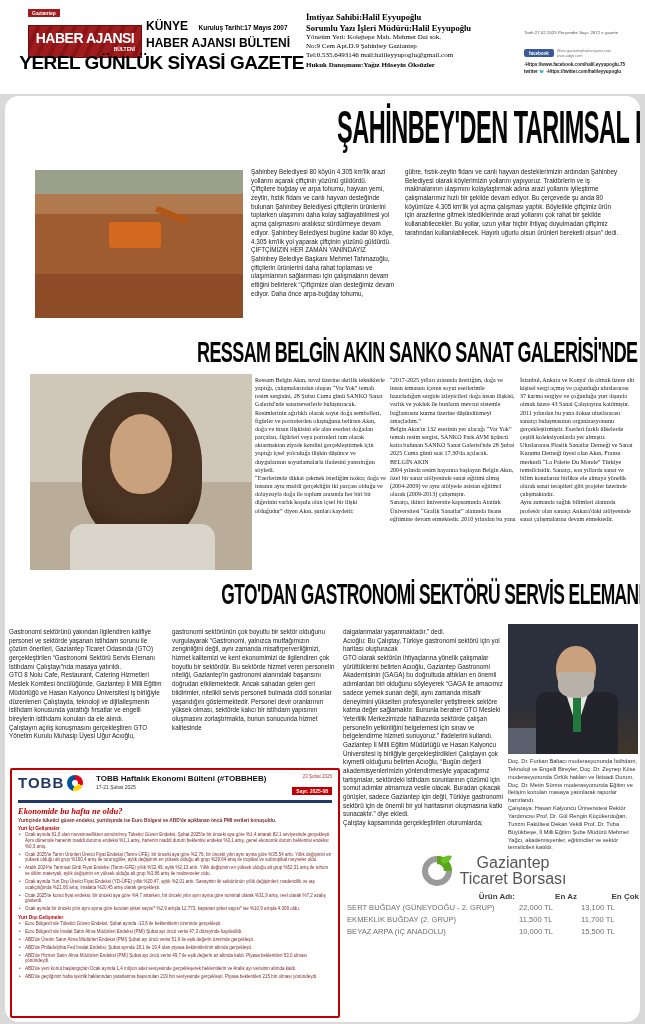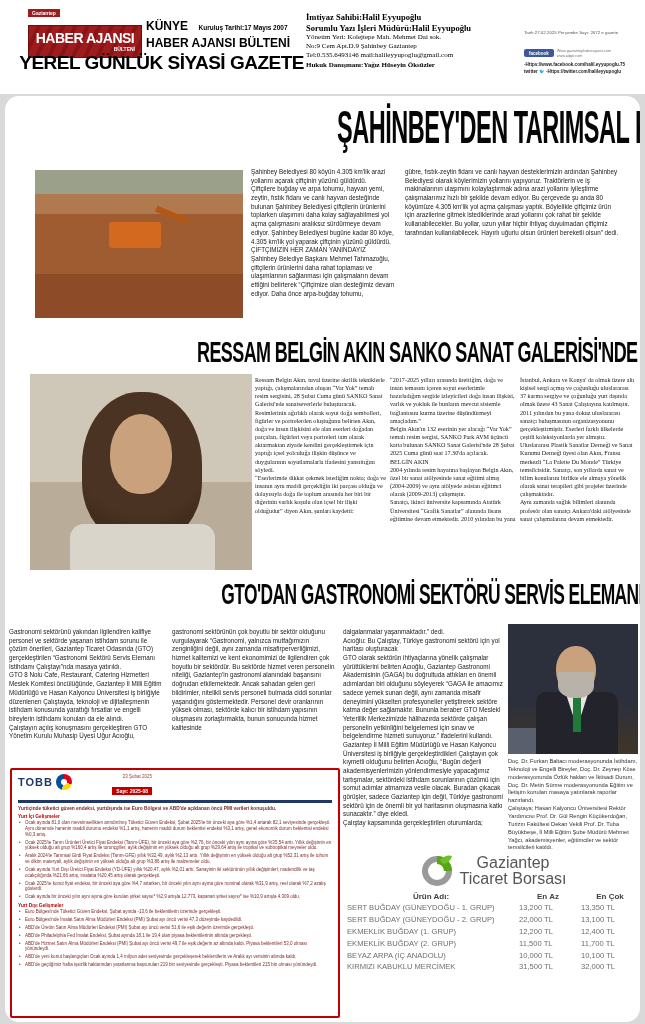--- a/index.html
+++ b/index.html
@@ -59,21 +59,21 @@
   .a3-beard{position:absolute;left:50px;top:48px;width:36px;height:26px;background:#b9b2a8;border-radius:0 0 46% 46%;}
   .a3-suit{position:absolute;left:28px;top:68px;width:82px;height:62px;background:#23242b;border-radius:10px 10px 0 0;}
   .a3-shirt{position:absolute;left:58px;top:70px;width:22px;height:34px;background:#e8e6e0;clip-path:polygon(0 0,100% 0,50% 100%);}
   .a3-tie{position:absolute;left:65px;top:72px;width:8px;height:36px;background:#1f7a3c;}
   .a3-podium{position:absolute;left:0;top:104px;width:60px;height:26px;background:#5a5f6e;}
   .a3-caption{position:absolute;left:503px;top:662px;width:132px;font-size:5.7px;line-height:1.38;color:#333;white-space:pre-line;}
   
   .tobb{position:absolute;left:5px;top:672px;width:330px;height:250px;background:#fff;border:2.5px solid #c00000;border-radius:2px;padding:4px 6px;box-sizing:border-box;}
   .tobb-head{display:flex;align-items:flex-start;}
   .tobb-logo{display:flex;align-items:center;gap:3px;width:72px;}
-  .tobb-word{font-size:11px;font-weight:900;color:#1f3864;letter-spacing:1px;text-align:center;}
+  .tobb-word{font-size:15px;font-weight:900;color:#1f3864;letter-spacing:1px;text-align:center;}
   .tobb-circ{width:16px;height:16px;border-radius:50%;background:conic-gradient(#e2001a 0 30%,#ffd500 30% 55%,#00529b 55% 100%);position:relative;}
   .tobb-circ::after{content:"";position:absolute;left:5px;top:5px;width:6px;height:6px;border-radius:50%;background:#fff;}
   .tobb-titlewrap{flex:1;text-align:left;padding-left:6px;}
   .tobb-title{font-size:8px;font-weight:bold;color:#111;}
   .tobb-range{font-size:5px;color:#333;margin-top:1px;}
   .tobb-meta{width:62px;text-align:right;}
   .tobb-date{font-size:4.5px;color:#9a3b3b;}
   .tobb-issue{display:inline-block;background:#c00000;color:#fff;font-size:5px;font-weight:bold;padding:1px 4px;margin-top:3px;}
   .tobb-rule{border-top:3px solid #1f3864;margin:3px 0 3px 0;}
   .tobb-h{font-size:8.5px;font-weight:bold;font-style:italic;color:#c00000;margin:1px 0 2px 0;font-family:"Liberation Serif",serif;}
@@ -81,21 +81,21 @@
   .tobb-sec{font-size:4.8px;font-weight:bold;color:#c00000;margin:3px 0 1px 0;}
   .tobb ul{margin:0;padding-left:7px;list-style:none;}
   .tobb li{font-size:4.5px;line-height:1.3;color:#7c2a2a;margin-bottom:2px;position:relative;}
   .tobb li::before{content:"•";position:absolute;left:-6px;color:#7c2a2a;}
   
   .borsa{position:absolute;left:340px;top:758px;width:296px;height:164px;}
   .borsa-logo{display:flex;justify-content:center;align-items:center;gap:6px;}
   .borsa-name{color:#565656;font-size:16px;line-height:1.02;text-align:center;}
   .borsa-strip{margin-top:2px;text-align:center;background:#8cc63e;color:#c00000;font-weight:bold;font-size:10px;padding:1px 0;}
   .borsa table{width:100%;border-collapse:collapse;margin-top:3px;}
-  .borsa th{font-size:8px;color:#3f3f3f;text-align:center;font-weight:bold;padding:1px 2px;}
+  .borsa th{font-size:8px;color:#3f3f3f;text-align:right;font-weight:bold;padding:1px 2px;}
   .borsa th.num,.borsa td.num{width:58px;}
   .borsa td{font-size:7.6px;color:#6e6e6e;padding:1.4px 2px;}
 </style>
 </head>
 <body>
 
 <div class="page">
 
   <div class="hdr">
     <div class="citytag">Gaziantep</div>
@@ -189,26 +189,31 @@
     </div>
     <div class="a3-caption">Doç. Dr. Furkan Baltacı moderasyonunda İstihdam, Teknoloji ve Engelli Bireyler, Doç. Dr. Zeynep Köse moderasyonunda Özlük hakları ve İktisadi Durum, Doç. Dr. Metin Sürme moderasyonunda Eğitim ve İletişim konuları masaya yatırılarak raporlar hazırlandı.
 Çalıştaya; Hasan Kalyoncu Üniversitesi Rektör Yardımcısı Prof. Dr. Gül Rengin Küçükerdoğan, Turizm Fakültesi Dekan Vekili Prof. Dr. Tuba Büyükbeşe, İl Milli Eğitim Şube Müdürü Mehmet Yağcı, akademisyenler, eğitimciler ve sektör temsilcileri katıldı.</div>
 
     <div class="tobb">
       <div class="tobb-head">
         <div class="tobb-logo">
           <span class="tobb-word">TOBB</span>
           <span class="tobb-circ"></span>
         </div>
+        <div class="tobb-titlewrap">
+          <div class="tobb-title">TOBB Haftalık Ekonomi Bülteni (#TOBBHEB)</div>
+          <div class="tobb-range">17-21 Şubat 2025</div>
+        </div>
         <div class="tobb-meta">
           <div class="tobb-date">23 Şubat 2025</div>
           <div class="tobb-issue">Sayı: 2025-08</div>
         </div>
       </div>
       <div class="tobb-rule"></div>
+      <div class="tobb-h">Ekonomide bu hafta ne oldu?</div>
       <div class="tobb-intro">Yurtiçinde tüketici güven endeksi, yurtdışında ise Euro Bölgesi ve ABD'de açıklanan öncü PMI verileri konuşuldu.</div>
       <div class="tobb-sec">Yurt İçi Gelişmeler</div>
       <ul>
         <li>Ocak ayında 81,0 olan mevsimsellikten arındırılmış Tüketici Güven Endeksi, Şubat 2025'te bir önceki aya göre %1,4 artarak 82,1 seviyesinde gerçekleşti. Aynı dönemde hanenin maddi durumu endeksi %1,1 artış, hanenin maddi durum beklentisi endeksi %3,1 artış, genel ekonomik durum beklentisi endeksi %0,3 artış.</li>
         <li>Ocak 2025'te Tarım Ürünleri Üretici Fiyat Endeksi (Tarım-ÜFE), bir önceki aya göre %2,76, bir önceki yılın aynı ayına göre %35,54 arttı. Yıllık değişimin en yüksek olduğu alt grup %160,4 artış ile turunçgiller, aylık değişimin en yüksek olduğu alt grup %29,64 artış ile tropikal ve subtropikal meyveler oldu.</li>
         <li>Aralık 2024'te Tarımsal Girdi Fiyat Endeksi (Tarım-GFE) yıllık %32,49, aylık %2,13 arttı. Yıllık değişimin en yüksek olduğu alt grup %52,31 artış ile tohum ve dikim materyali, aylık değişimin en yüksek olduğu alt grup %3,86 artış ile malzemeler oldu.</li>
         <li>Ocak ayında Yurt Dışı Üretici Fiyat Endeksi (YD-ÜFE) yıllık %20,47, aylık %2,01 arttı. Sanayinin iki sektörünün yıllık değişimleri; madencilik ve taş ocakçılığında %21,66 artış, imalatta %20,45 artış olarak gerçekleşti.</li>
         <li>Ocak 2025'te konut fiyat endeksi, bir önceki aya göre %4,7 artarken, bir önceki yılın aynı ayına göre nominal olarak %31,9 artış, reel olarak %7,2 azalış gösterdi.</li>
         <li>Ocak ayında bir önceki yılın aynı ayına göre kurulan şirket sayısı* %2,9 artışla 12.773, kapanan şirket sayısı* ise %10,9 artışla 4.309 oldu.</li>
       </ul>
@@ -239,47 +244,32 @@
       <table>
         <thead>
           <tr>
             <th>Ürün Adı:</th>
             <th class="num">En Az</th>
             <th class="num">En Çok</th>
           </tr>
         </thead>
         <tbody>
           <tr>
-              <td>SERT BUĞDAY (GÜNEYDOĞU - 1. GRUP)</td>
-              <td class="num">13,200 TL</td>
-              <td class="num">13,350 TL</td>
-            </tr>
-          <tr>
               <td>SERT BUĞDAY (GÜNEYDOĞU - 2. GRUP)</td>
               <td class="num">22,000 TL</td>
               <td class="num">13,100 TL</td>
             </tr>
           <tr>
-              <td>EKMEKLİK BUĞDAY (1. GRUP)</td>
-              <td class="num">12,200 TL</td>
-              <td class="num">12,400 TL</td>
-            </tr>
-          <tr>
               <td>EKMEKLİK BUĞDAY (2. GRUP)</td>
               <td class="num">11,500 TL</td>
               <td class="num">11,700 TL</td>
             </tr>
           <tr>
               <td>BEYAZ ARPA (İÇ ANADOLU)</td>
               <td class="num">10,000 TL</td>
-              <td class="num">10,100 TL</td>
-            </tr>
-          <tr>
-              <td>KIRMIZI KABUKLU MERCİMEK</td>
-              <td class="num">31,500 TL</td>
-              <td class="num">32,000 TL</td>
+              <td class="num">15,500 TL</td>
             </tr>
         </tbody>
       </table>
     </div>
 
   </div>
 </div>
 
 </body></html>

